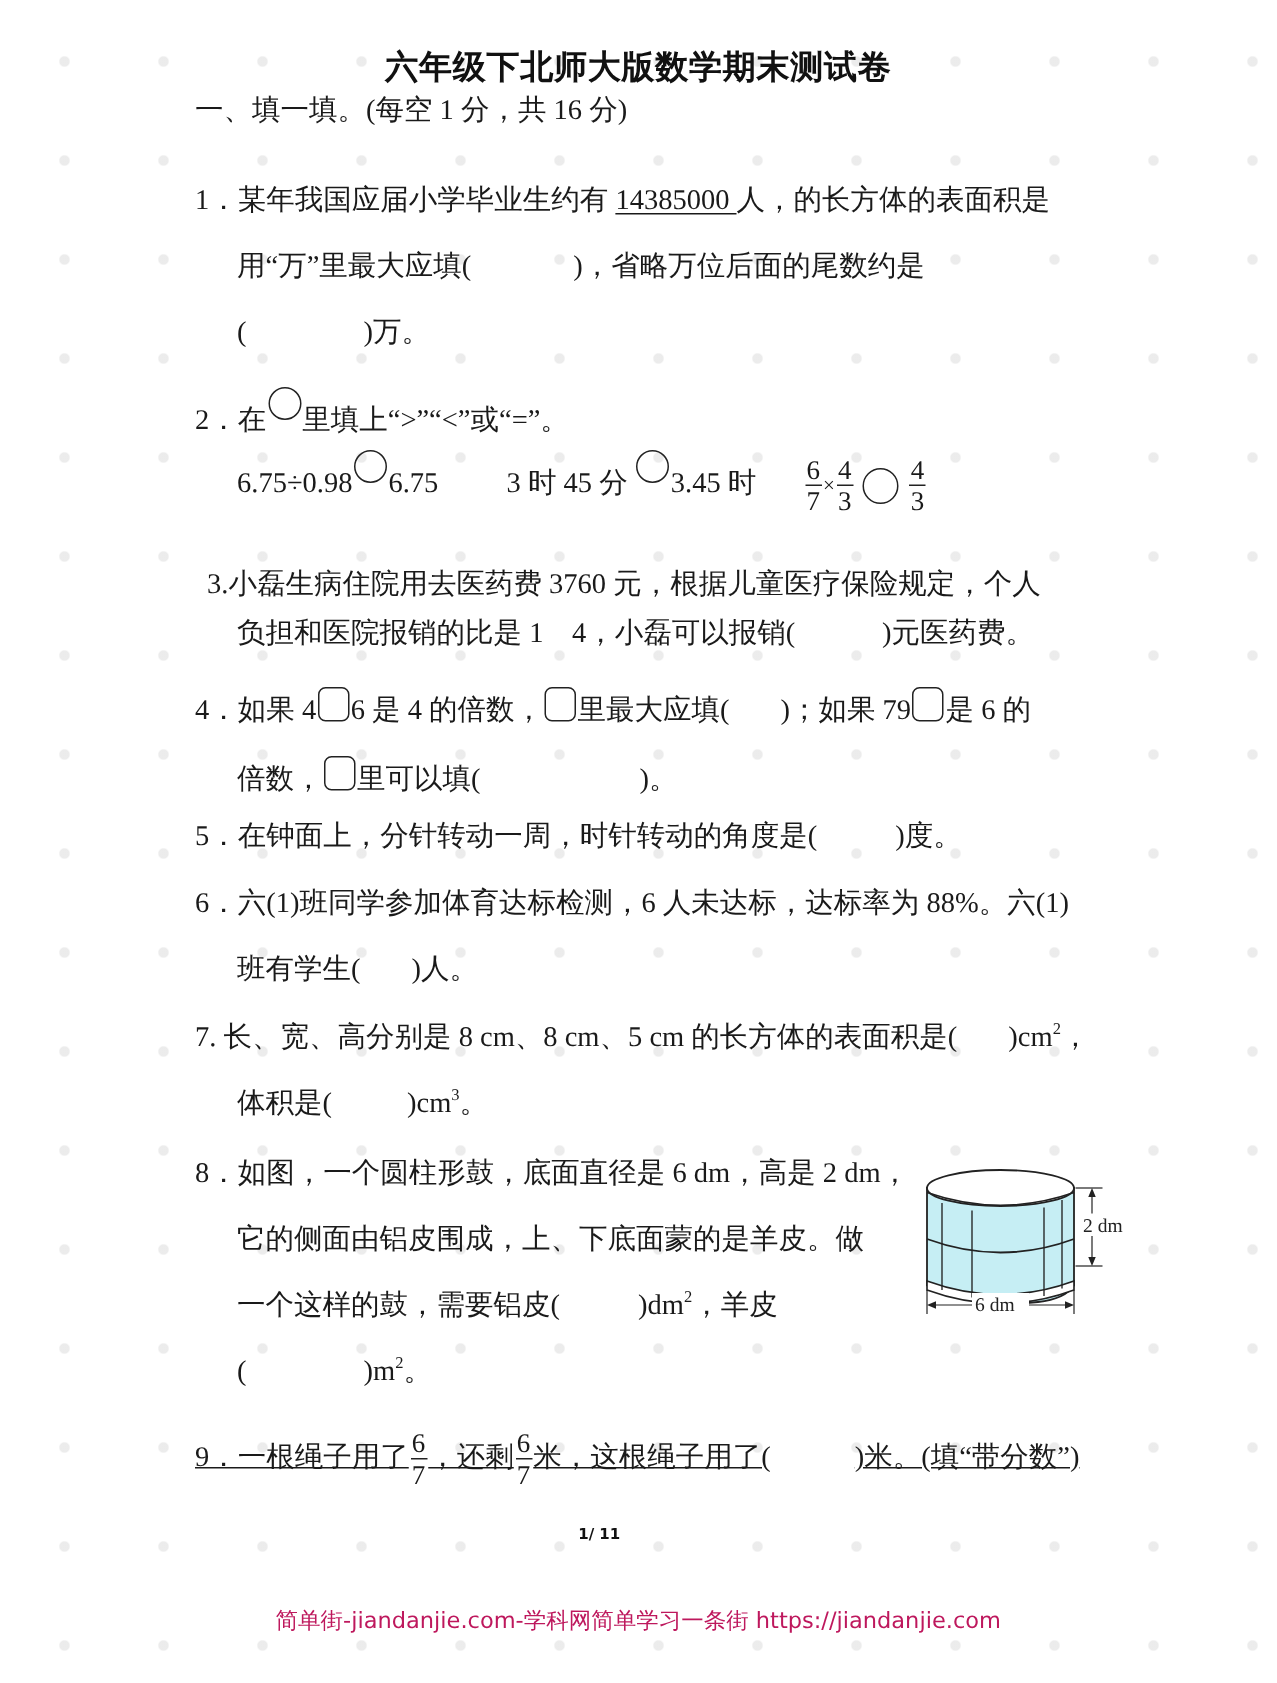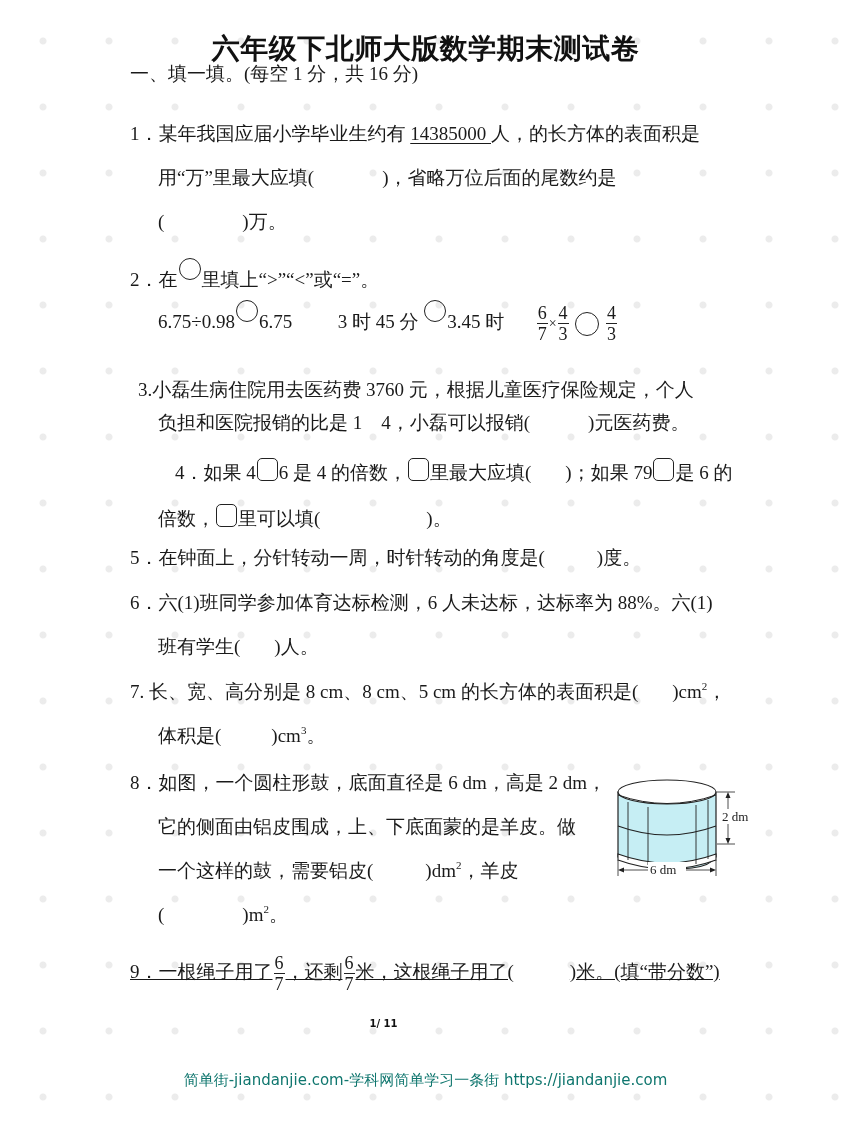--- a/index.html
+++ b/index.html
@@ -8,46 +8,46 @@
     font-family: "Liberation Serif", "DejaVu Serif", serif; color:#1a1a1a;
   }
   .wm {
     position:absolute; inset:0; pointer-events:none;
     background-image: radial-gradient(circle at 50% 50%, rgba(200,200,200,0.35) 0 3px, transparent 4px);
     background-size: 66px 66px; background-position: 10px 8px;
   }
   .title {
     position:absolute; top:30px; left:0; width:851px; text-align:center;
     font-family: Liberation Sans, sans-serif; font-weight:bold;
-    font-size:28px; letter-spacing:0.5px; color:#111;
+    font-size:22px; letter-spacing:0.5px; color:#111;
   }
   .line { position:absolute; font-size:19px; white-space:nowrap; line-height:24px; }
   .u { text-decoration: underline; text-underline-offset: 3px; }
   .gap { display:inline-block; }
   .circ {
     display:inline-block; width:20px; height:20px; border:1.3px solid #222; border-radius:50%;
     vertical-align:6px; margin:0 1px;
   }
   .sq {
     display:inline-block; width:19px; height:21px; border:1.3px solid #222; border-radius:5px;
     vertical-align:-2px; margin:0 1px;
   }
   .frac {
     display:inline-flex; flex-direction:column; align-items:center; vertical-align:middle;
     font-size:18px; line-height:20px; margin:0 1px;
   }
   .frac .num { border-bottom:1.2px solid #222; padding:0 1px; }
   sup { font-size:11px; vertical-align:8px; line-height:0; }
   .pageno {
     position:absolute; top:1018px; left:0; width:767px; text-align:center;
-    font-family:"DejaVu Sans", sans-serif; font-weight:bold; font-size:10px; color:#111;
+    font-family:"DejaVu Sans", sans-serif; font-weight:bold; font-size:10px; color:#111;padding-left:16px;
   }
   .footer {
     position:absolute; top:1071px; left:0; width:851px; text-align:center;
-    font-family:"DejaVu Sans", "Liberation Sans", sans-serif; font-size:15px; color:#0f766e;
+    font-family:"DejaVu Sans", "Liberation Sans", sans-serif; font-size:15px; color:#be185d;
   }
   .drum { position:absolute; left:610px; top:772px; width:150px; height:112px; }
 </style>
 </head>
 <body>
 
 <div class="wm"></div>
 
 <div class="title">六年级下北师大版数学期末测试卷</div>
 
@@ -83,21 +83,21 @@
       <span class="num">4</span>
       <span>3</span>
     </span>
 </div>
 
 <div class="line" style="top:378px; left:138px;">3.小磊生病住院用去医药费 3760 元，根据儿童医疗保险规定，个人</div>
 <div class="line" style="top:411px; left:158px;">
   <span>负担和医院报销的比是 1　4，小磊可以报销(</span><span class="gap" style="width:58px"></span><span>)元医药费。</span>
 </div>
 
-<div class="line" style="top:458px; left:130px;margin-left:45px;">
+<div class="line" style="top:458px; left:130px;">
   <span>4．如果 4</span><span class="sq"></span><span>6 是 4 的倍数，</span><span class="sq"></span><span>里最大应填(</span><span class="gap" style="width:34px"></span><span>)；如果 79</span><span class="sq"></span><span>是 6 的</span>
 </div>
 <div class="line" style="top:504px; left:158px;">
   <span>倍数，</span><span class="sq"></span><span>里可以填(</span><span class="gap" style="width:106px"></span><span>)。</span>
 </div>
 
 <div class="line" style="top:546px; left:130px;">
   <span>5．在钟面上，分针转动一周，时针转动的角度是(</span><span class="gap" style="width:52px"></span><span>)度。</span>
 </div>
 

